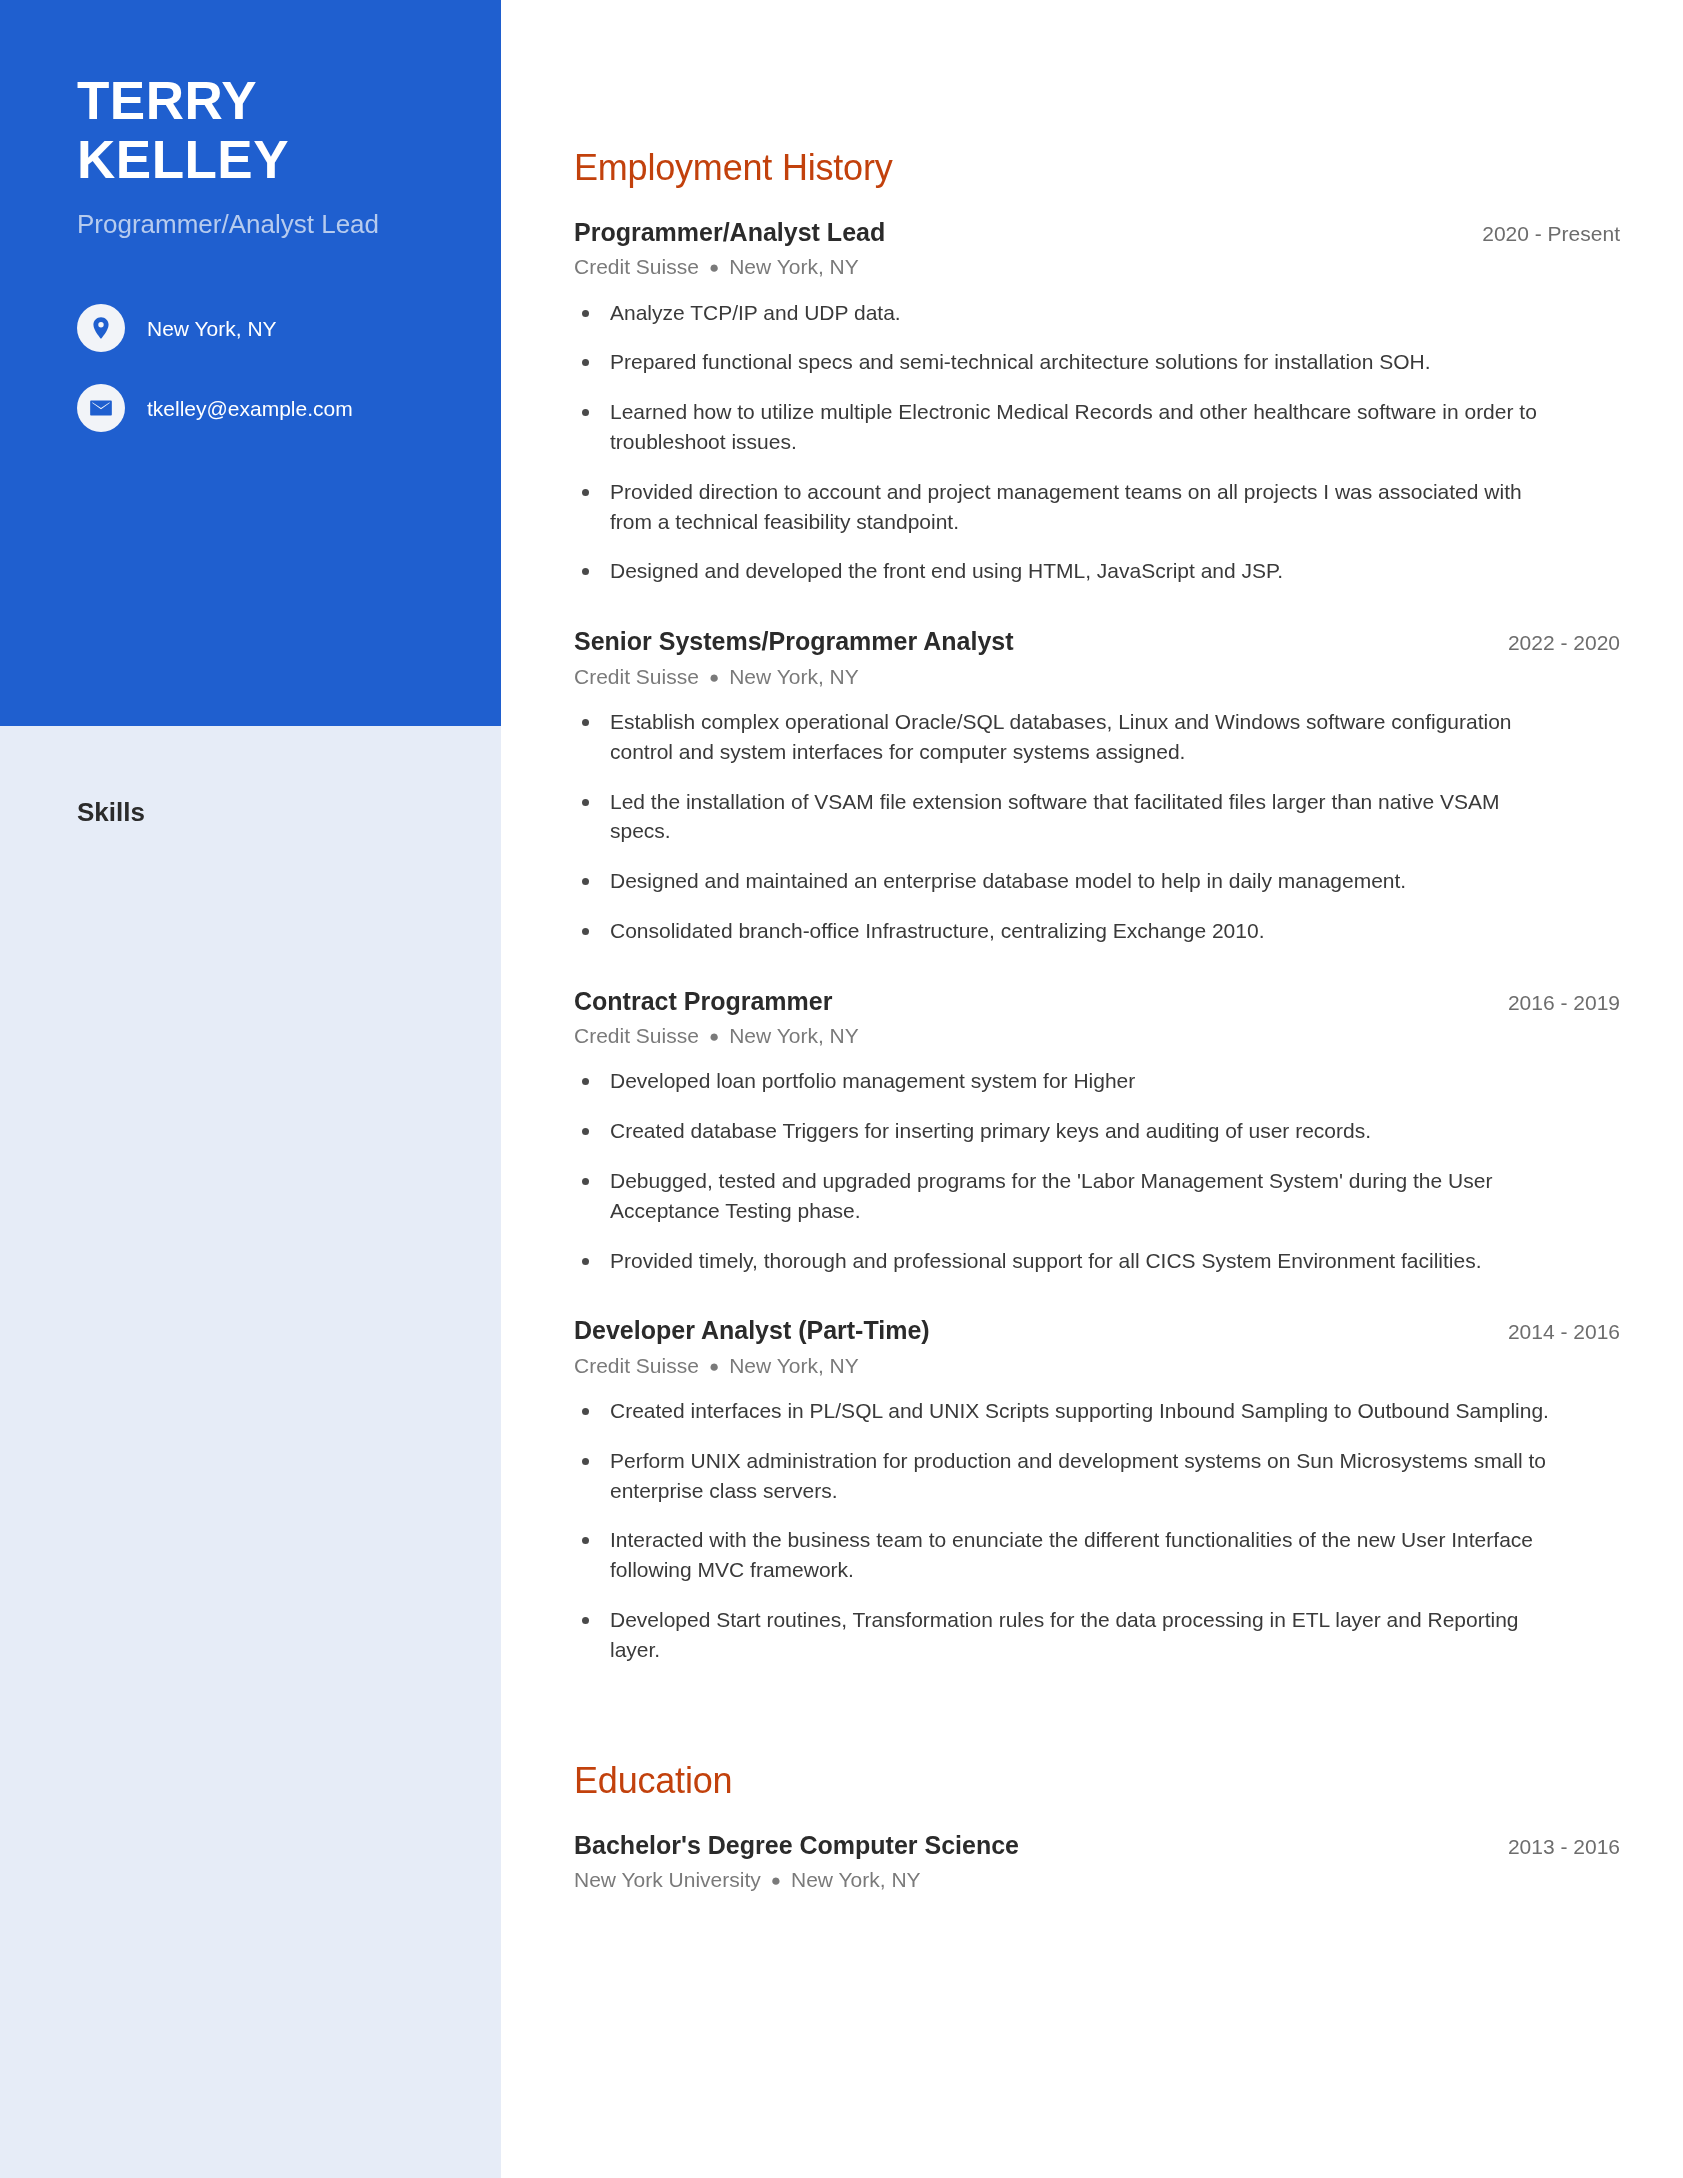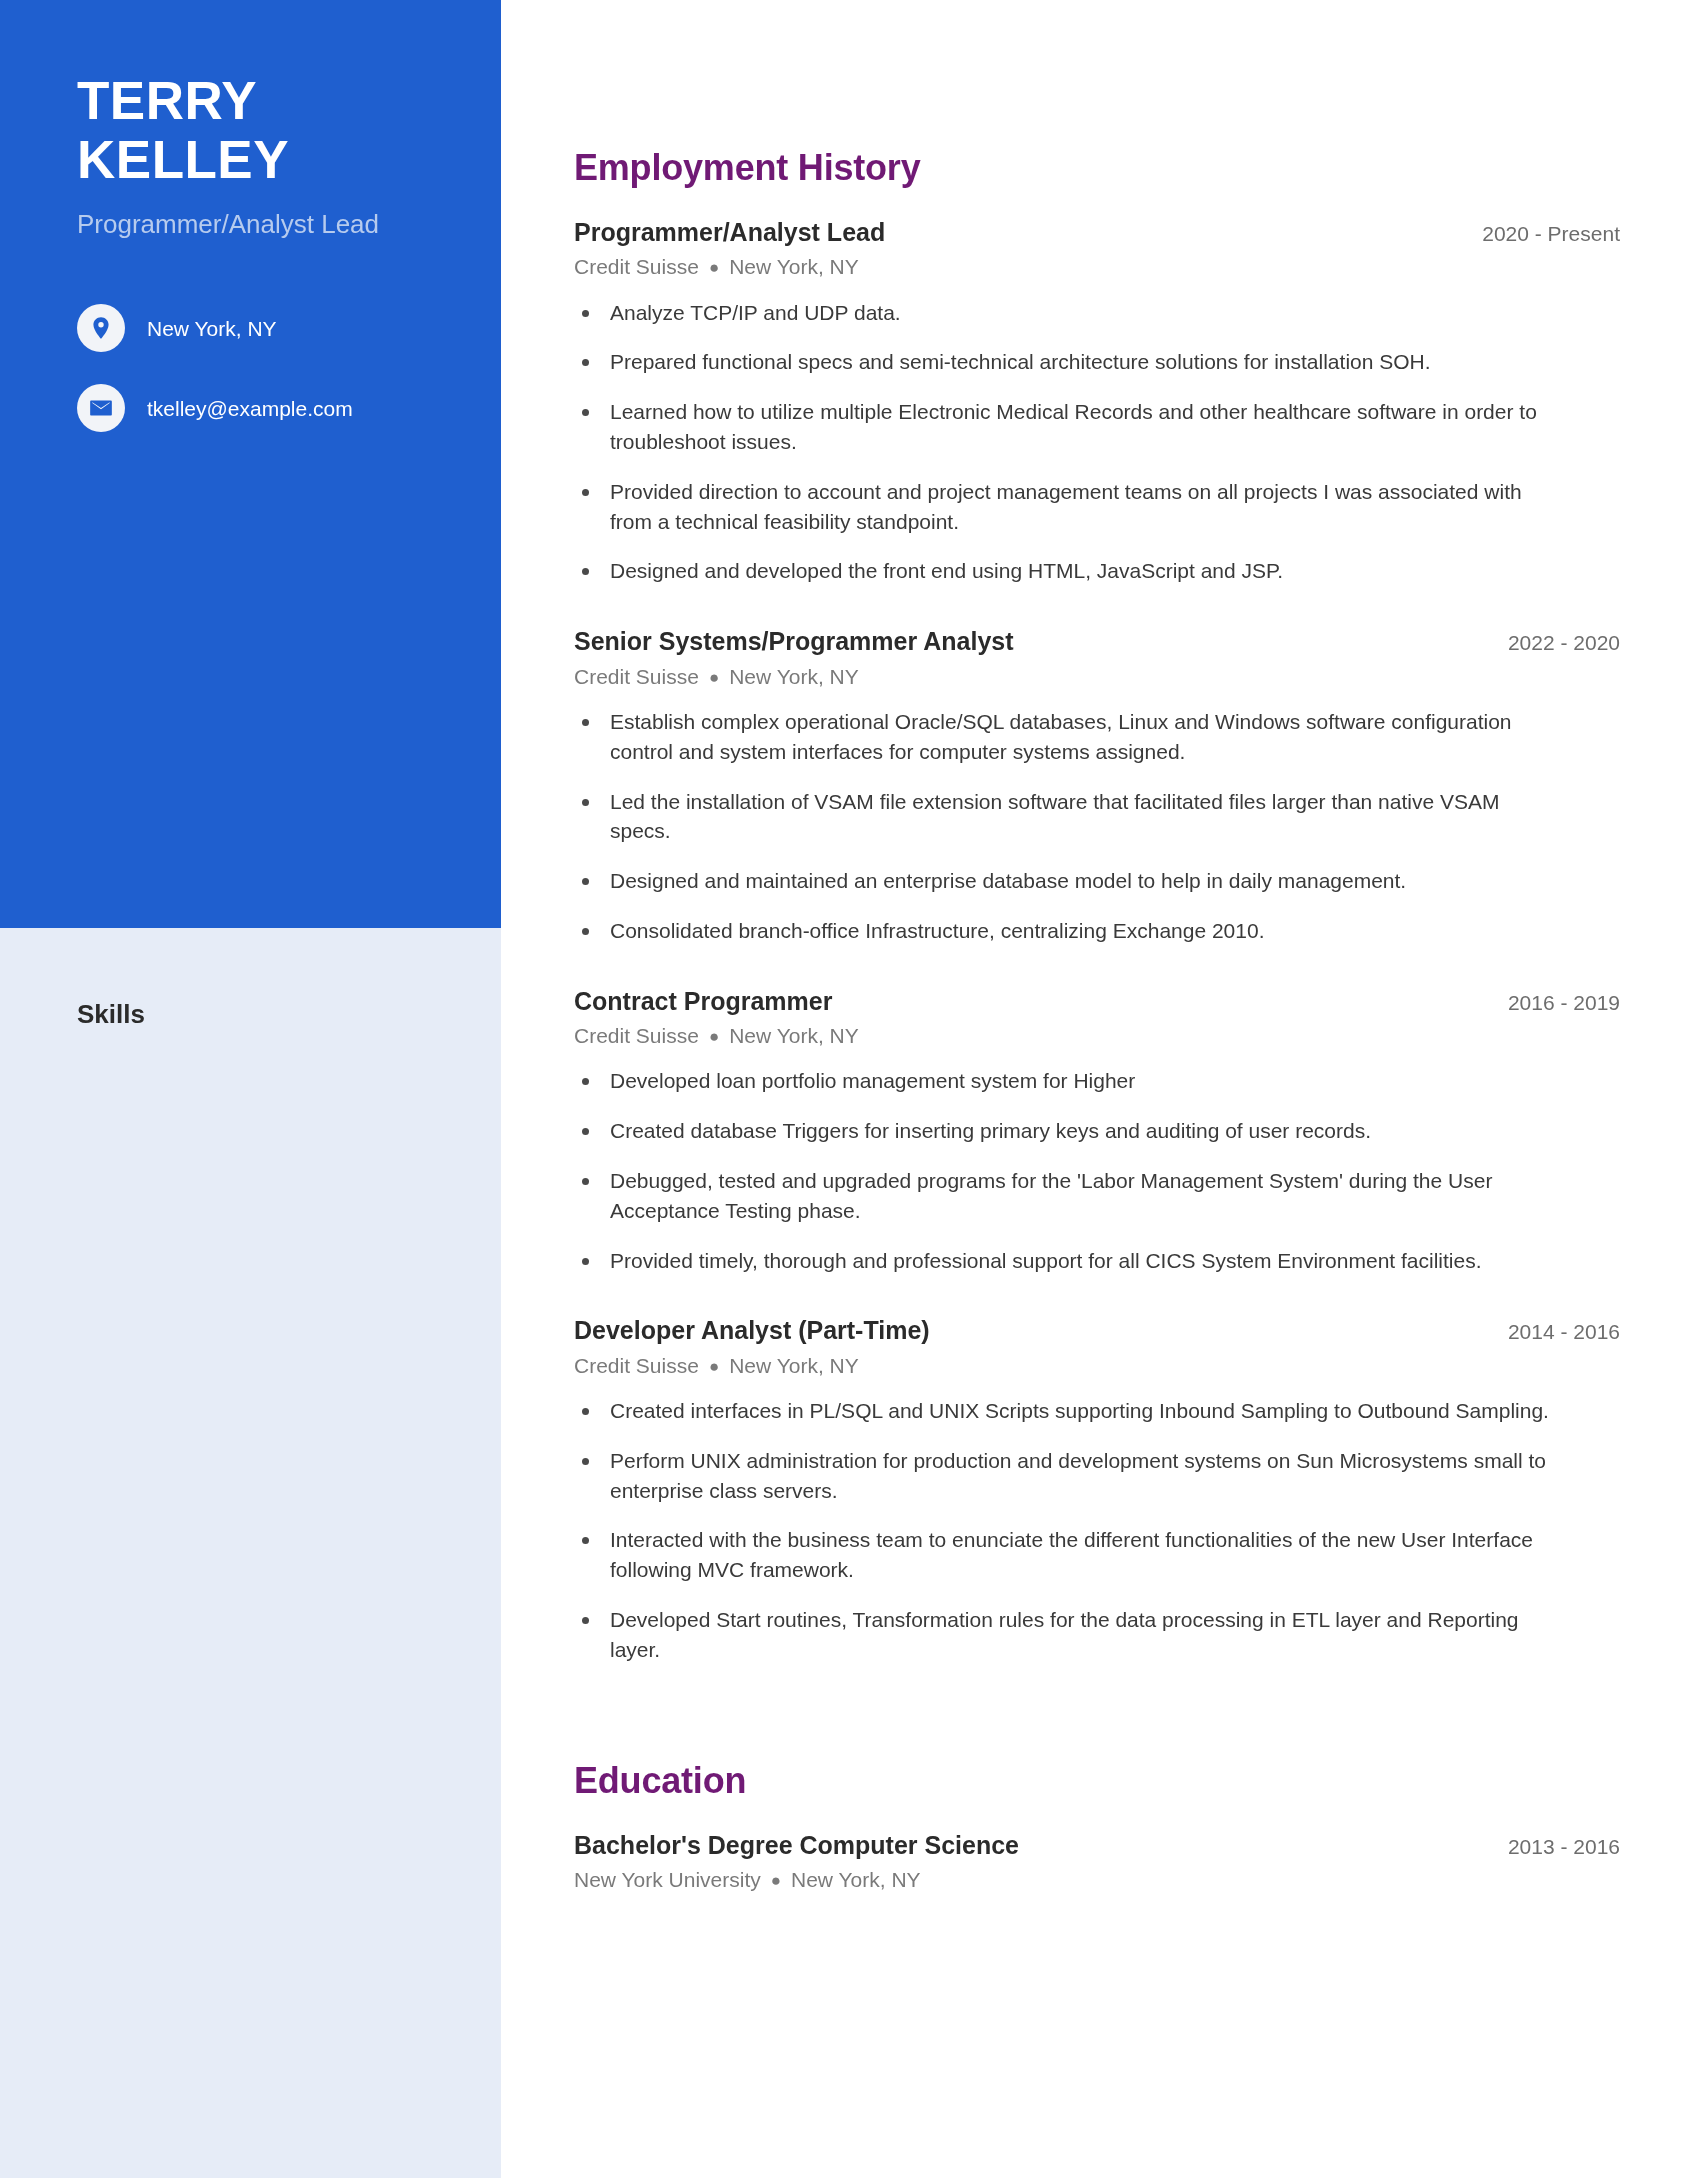--- a/index.html
+++ b/index.html
@@ -23,21 +23,21 @@
   
   .sidebar {
     width: 501px;
     flex: 0 0 501px;
     background: #e6ecf7;
     position: relative;
   }
 
   .sidebar-head {
     background: #1f5fcf;
-    height: 928px;
+    height: 726px;
     padding: 71px 77px 0 77px;
     position: relative;
   }
 
   .name-block {
     margin-bottom: 10px;
   }
 
   .name-line {
     color: #ffffff;
@@ -118,22 +118,22 @@
 
   
   .main {
     flex: 1;
     padding: 147px 63px 0 73px;
     background: #ffffff;
   }
 
   .section-title {
     font-size: 36px;
-    font-weight: bold;
-    color: #701a75;
+    font-weight: normal;
+    color: #c2410c;
     letter-spacing: -0.2px;
     margin-bottom: 28px;
   }
 
   .section-title.education {
     margin-top: 95px;
   }
 
   .entry-head {
     display: flex;

